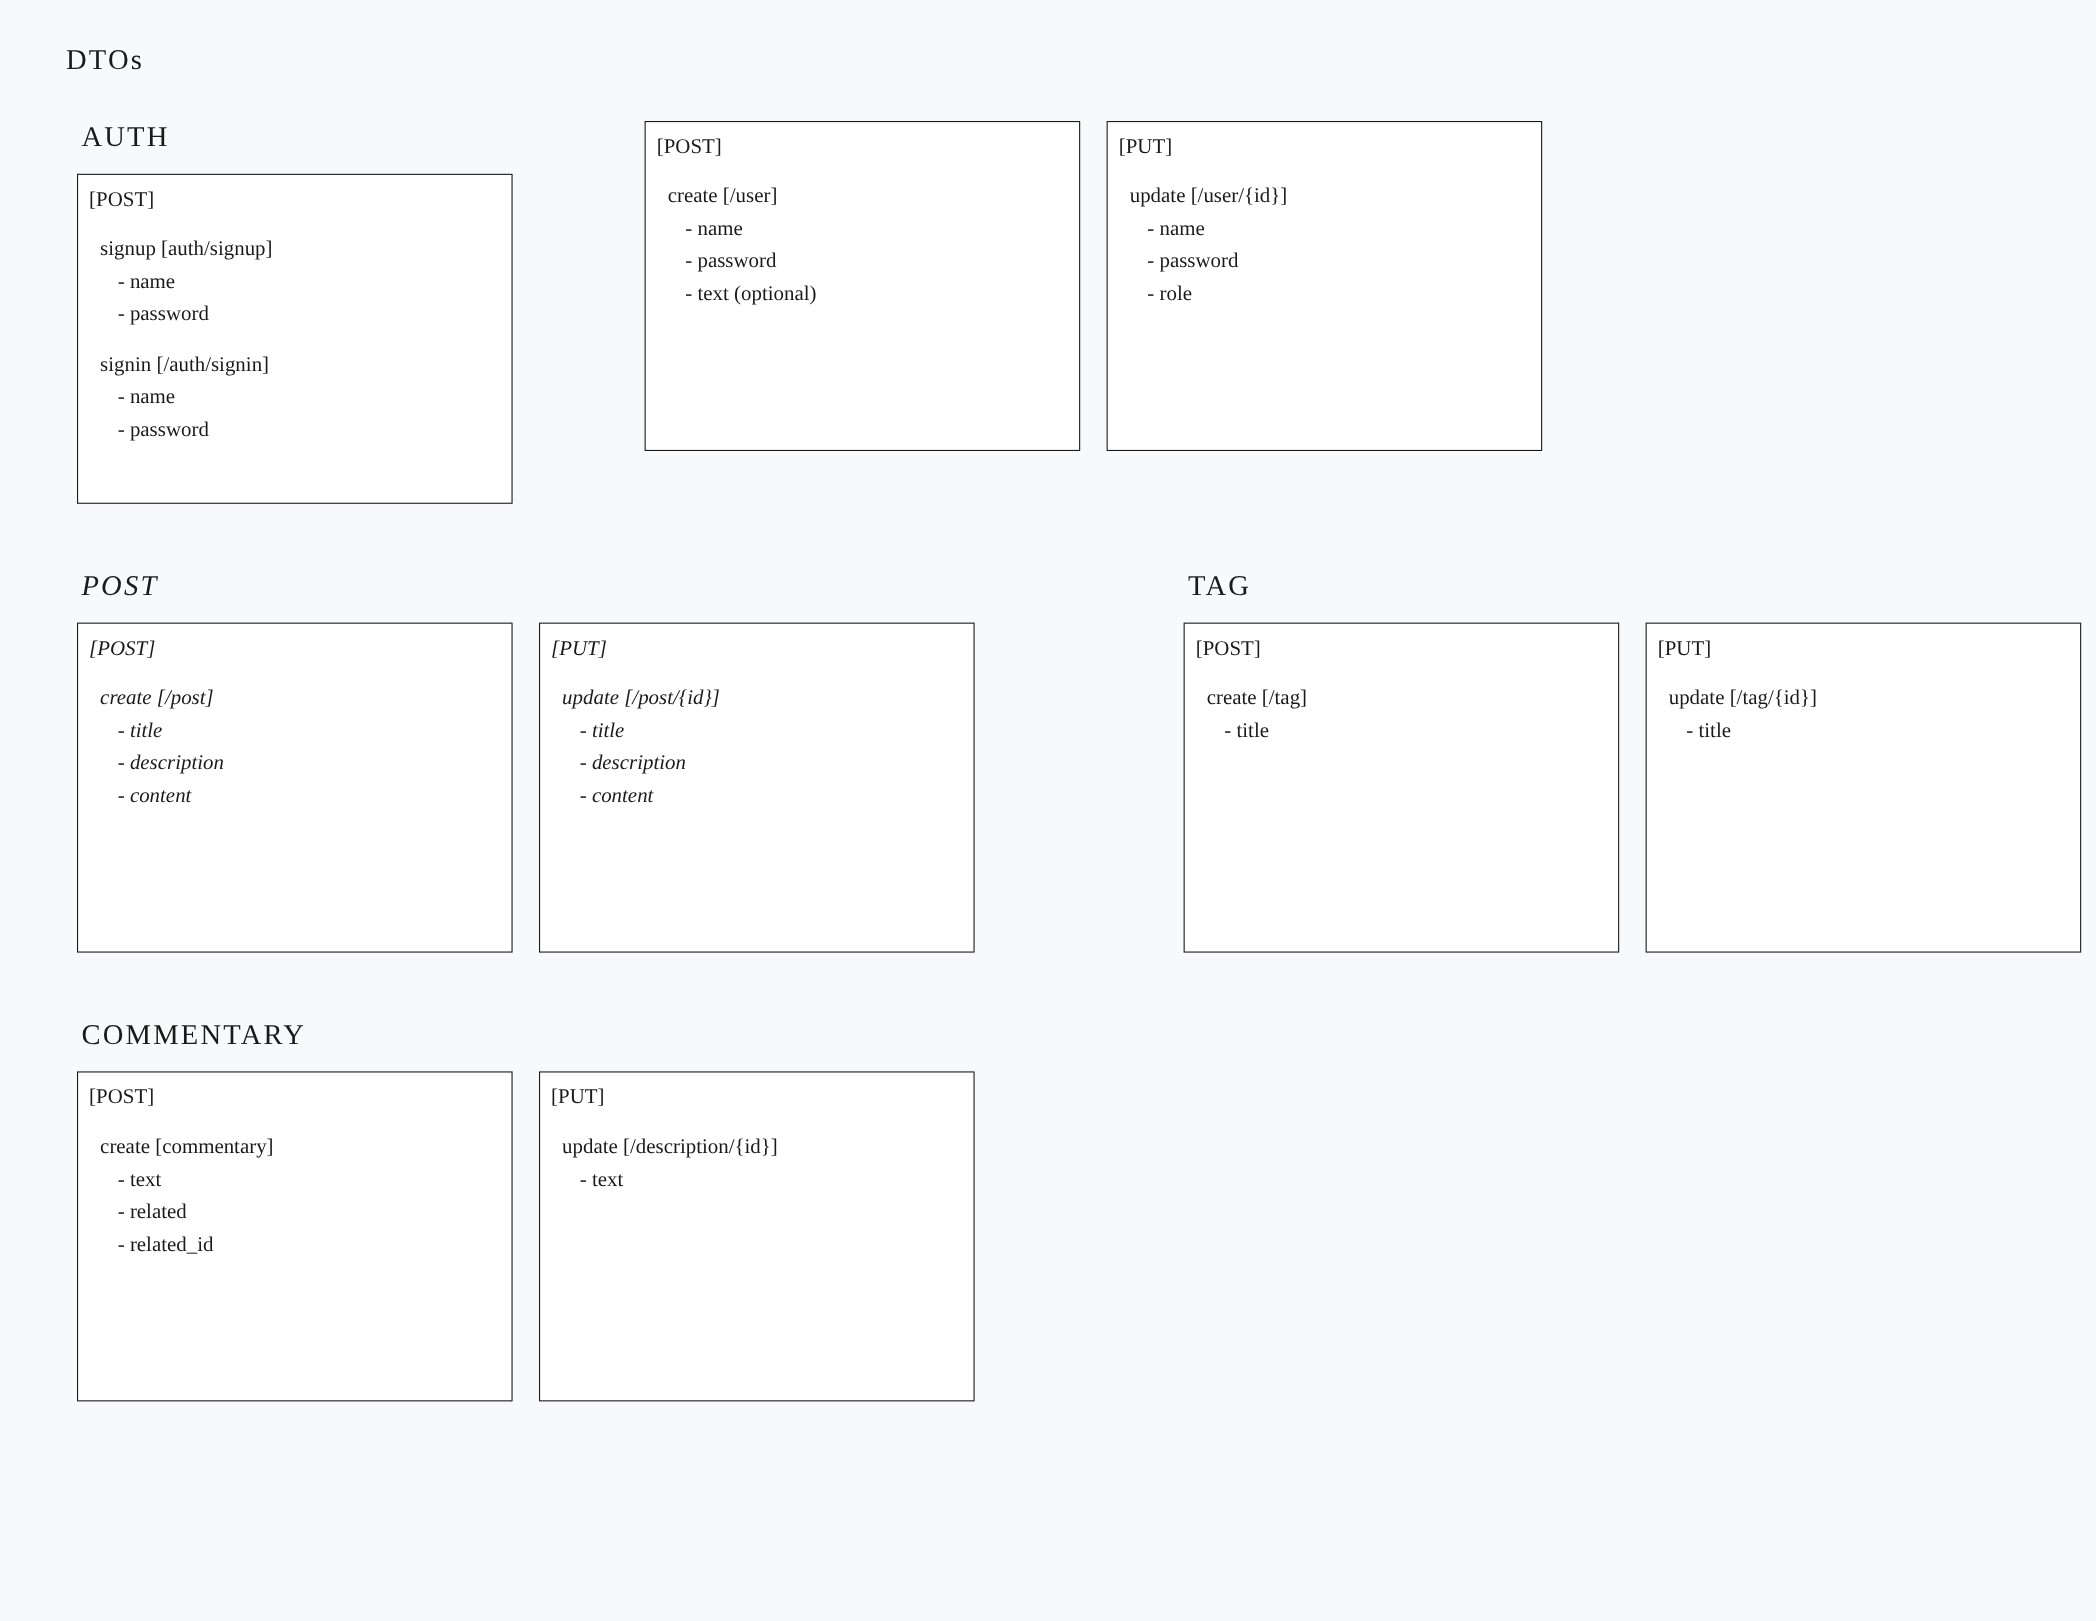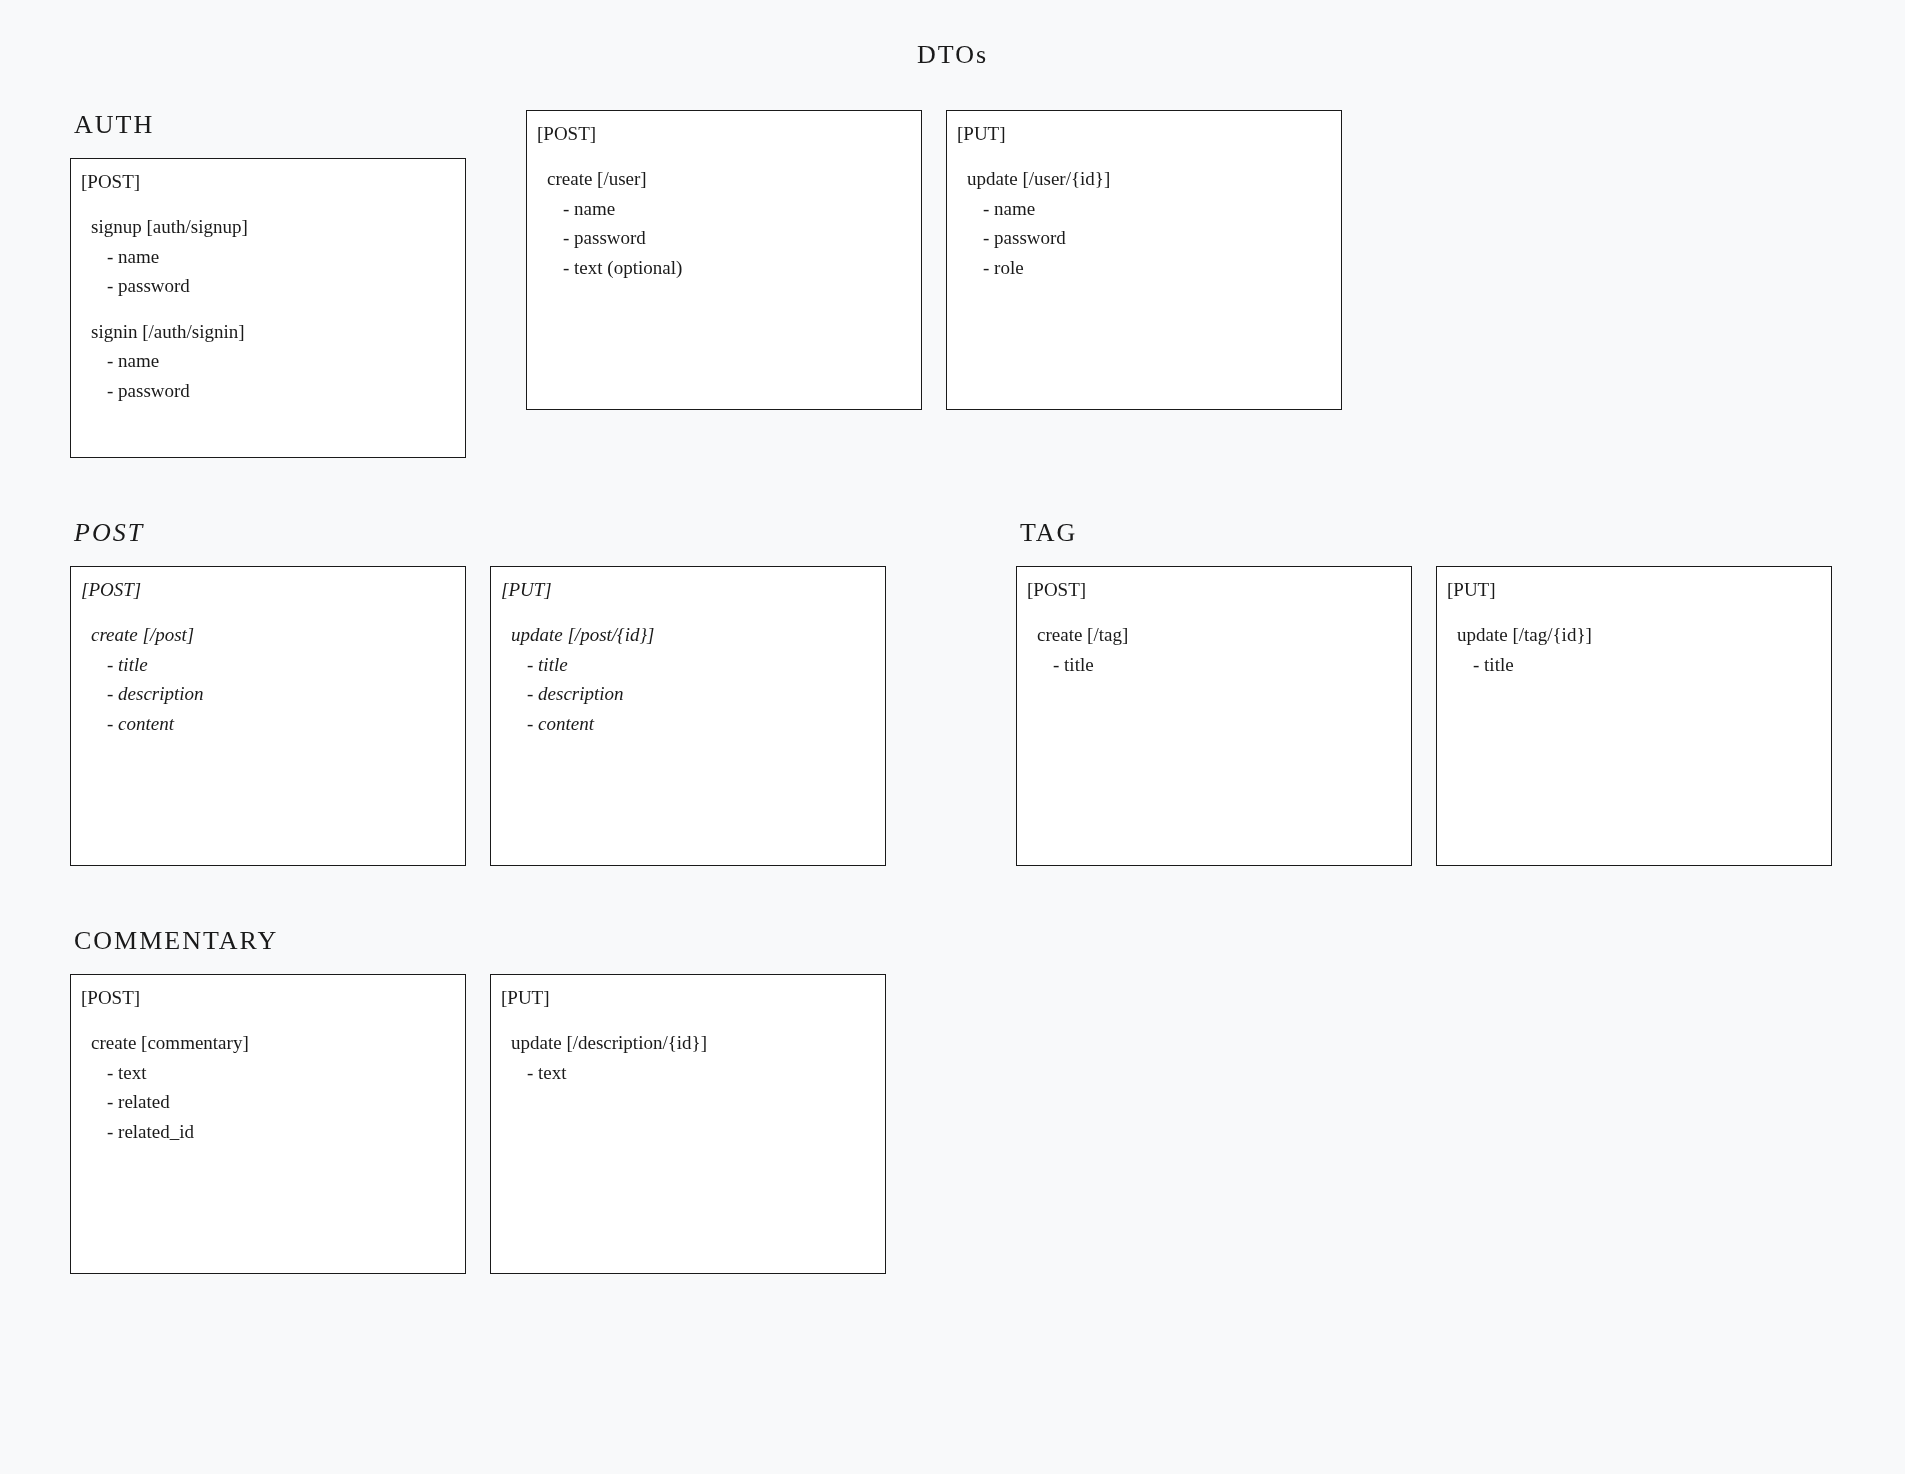--- a/index.html
+++ b/index.html
@@ -9,34 +9,35 @@
     }
     body {
       font-family: 'Comic Sans MS', 'Segoe Script', 'Brush Script MT', cursive;
       background: #f8f9fa;
       padding: 30px 60px;
       width: 1905px;
       min-height: 1474px;
       color: #1a1a1a;
     }
     .page-title {
-      text-align: center;
+      text-align: left;
       font-size: 26px;
       letter-spacing: 2px;
       font-weight: normal;
       margin-bottom: 40px;
       margin-top: 10px;
     }
     .sections-grid {
       display: flex;
       flex-direction: column;
       gap: 60px;
     }
     .row {
       display: flex;
+      gap: 60px;
       align-items: flex-start;
     }
     .section {
       display: flex;
       flex-direction: column;
     }
     .section-title {
       font-size: 26px;
       letter-spacing: 2px;
       margin-bottom: 18px;

